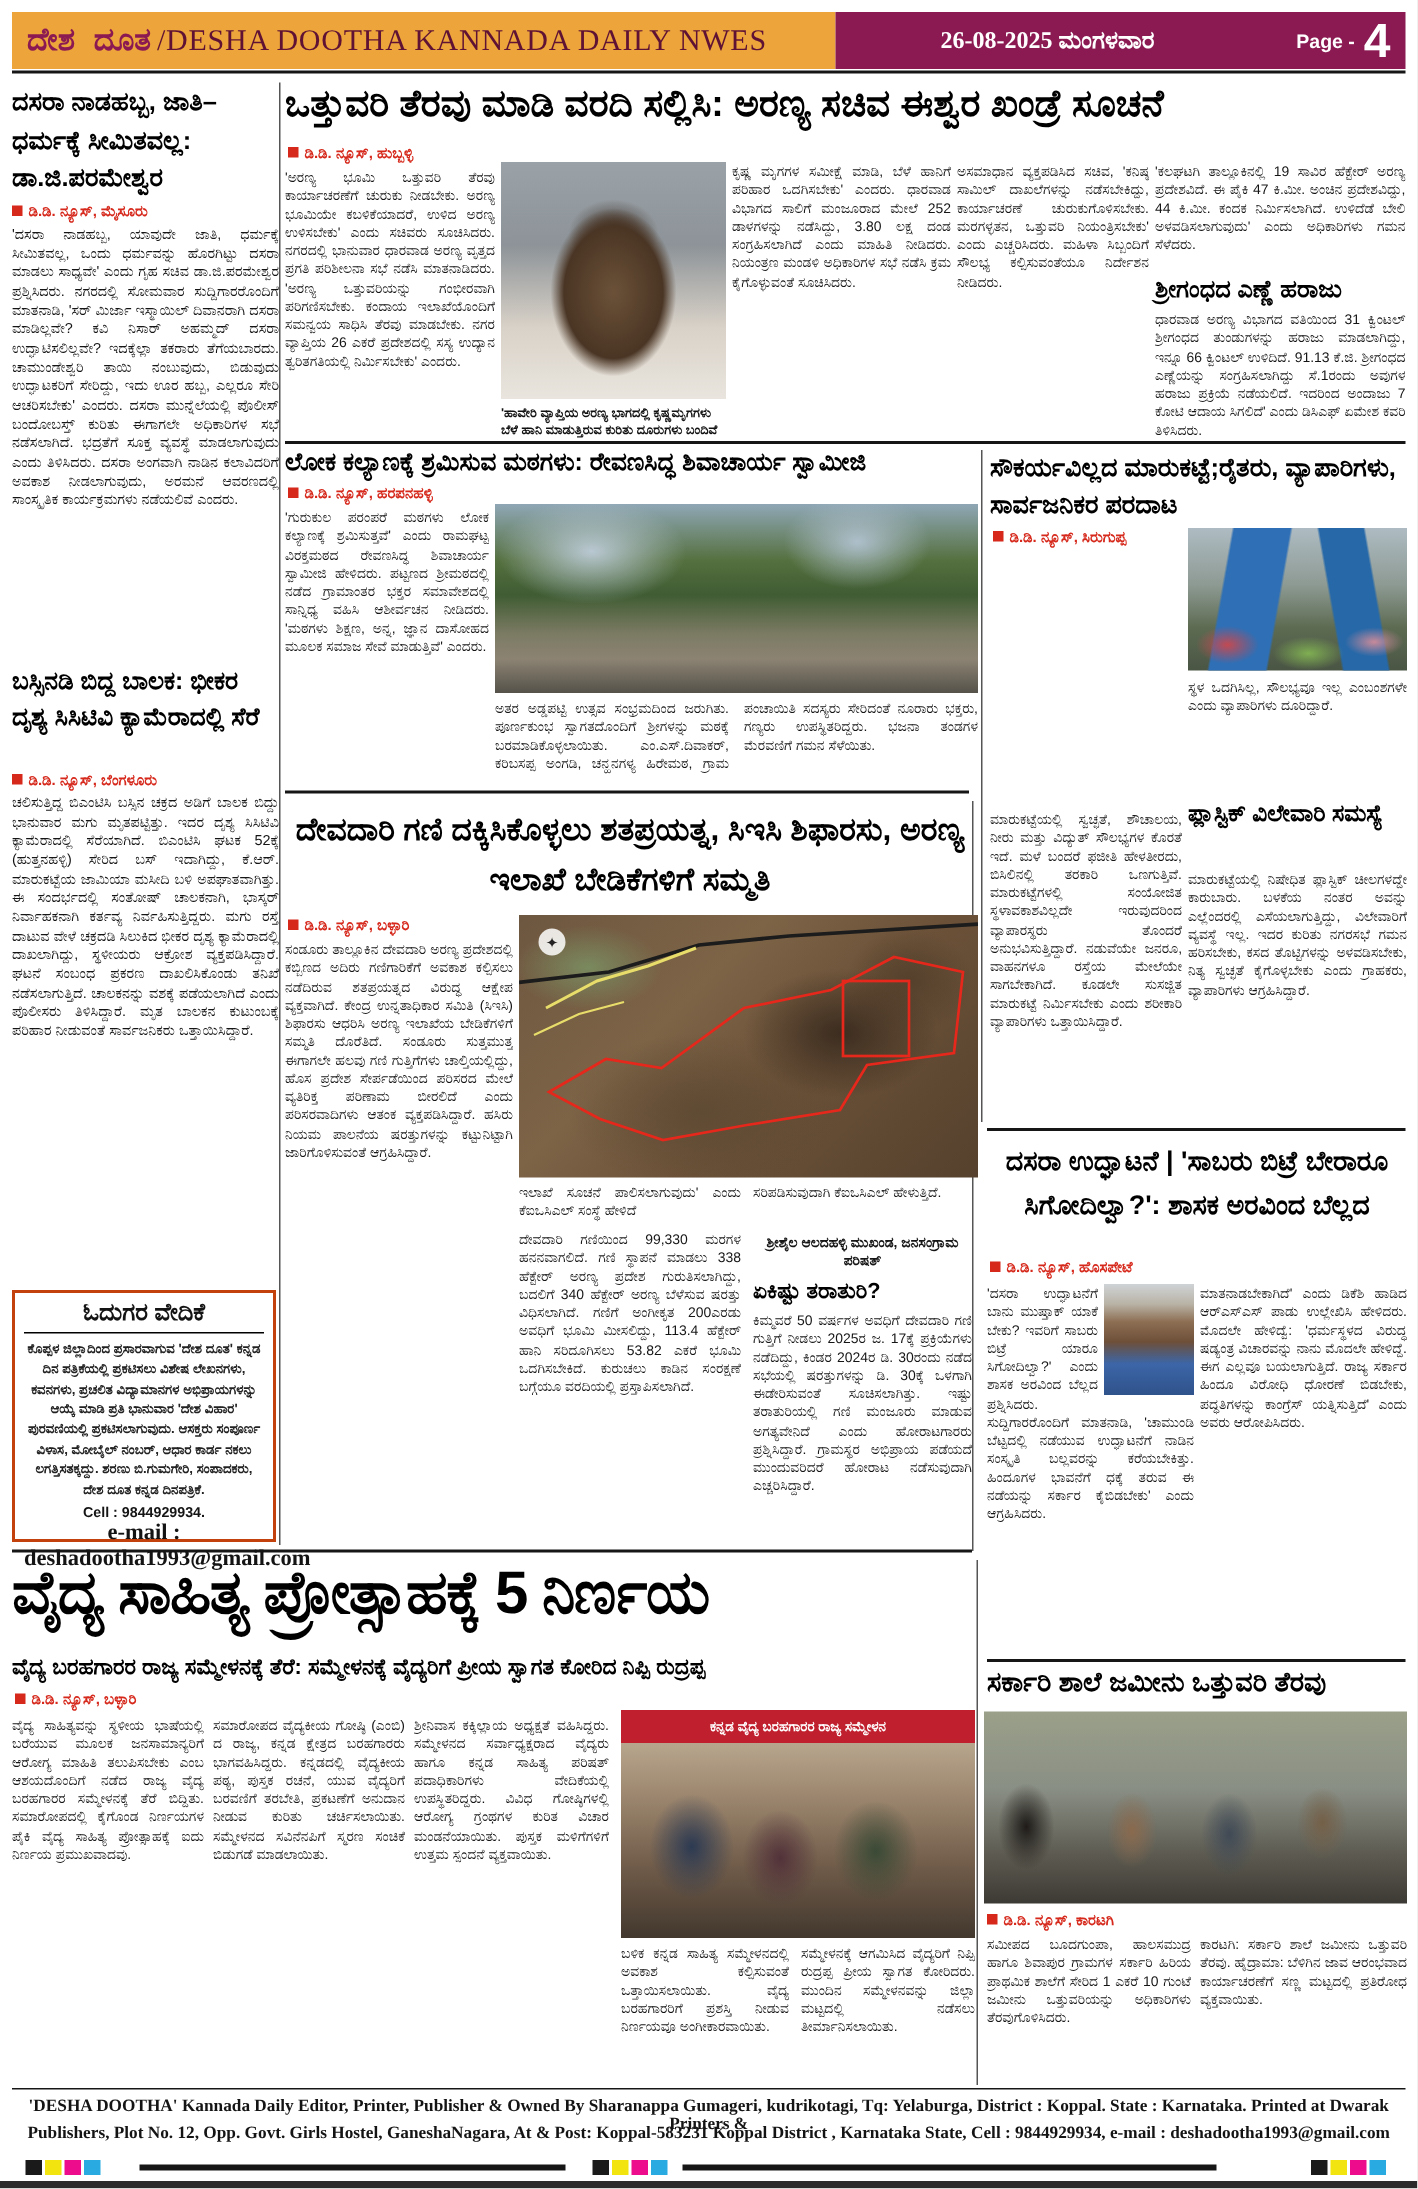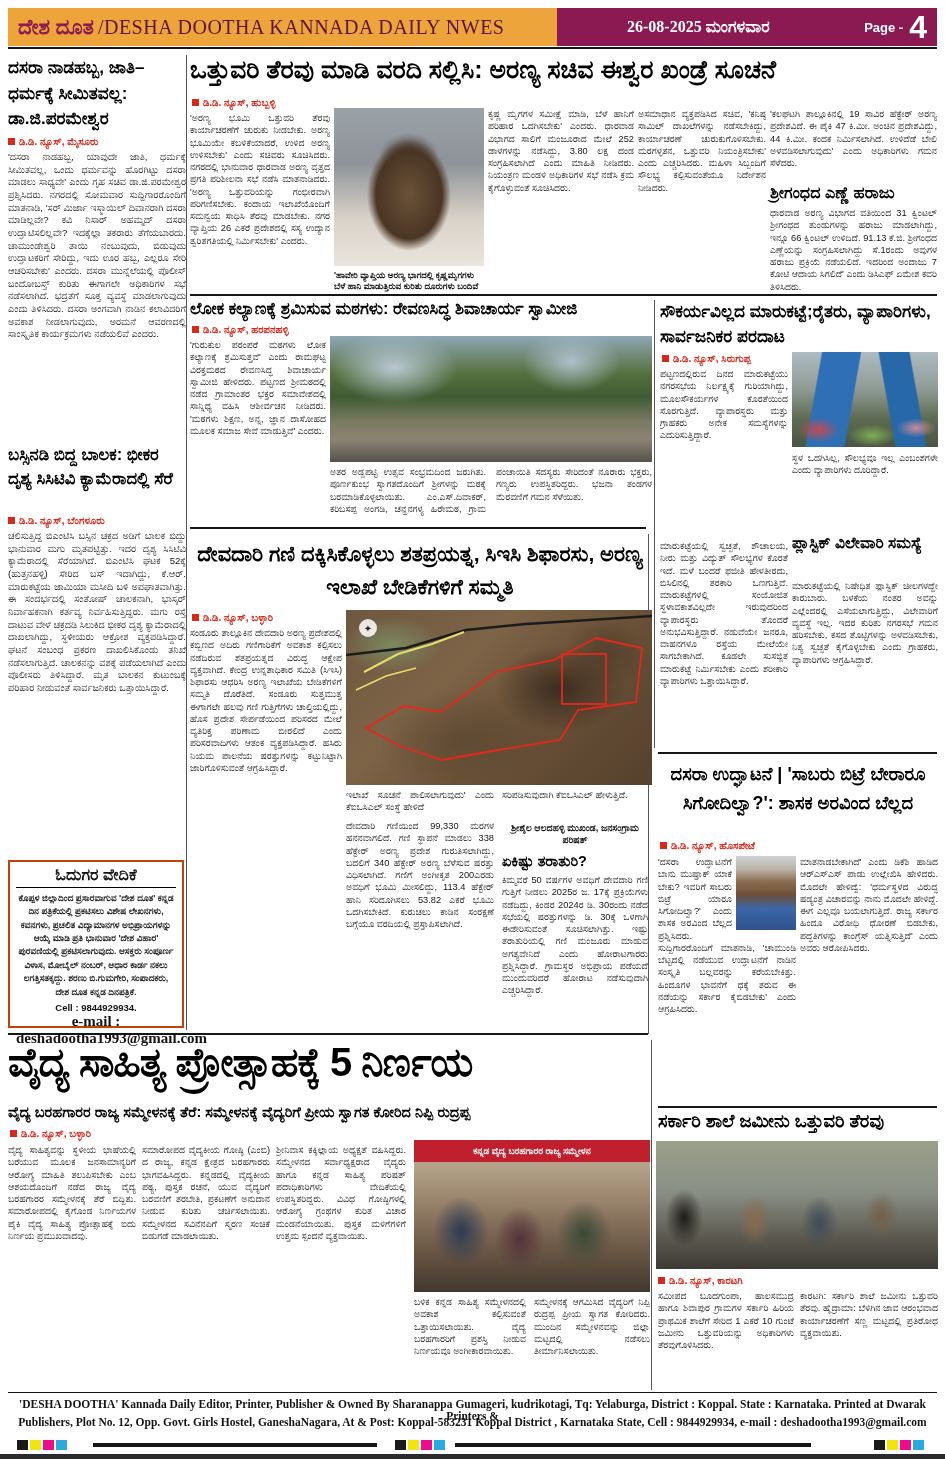--- a/index.html
+++ b/index.html
@@ -33,21 +33,21 @@
   .regsq{display:inline-block;width:11px;height:10px;margin-right:2px;vertical-align:top;}
   .banner{position:absolute;left:0;top:0;right:0;height:22px;background:#c01f2e;color:#fff;
     font-size:9px;font-weight:bold;display:flex;align-items:center;justify-content:center;white-space:nowrap;overflow:hidden;}
 </style>
 </head>
 <body>
 
 <div class="page">
 
   <div class="masthead" style="background:#eca43b;">
-    <span class="m-kn" style="color:#8c1a52;">ದೇಶ ದೂತ</span>
+    <span class="m-kn" style="color:#8c1a52;font-family:Liberation Mono, monospace;">ದೇಶ ದೂತ</span>
     <span class="m-en" style="color:#5f1233;">/DESHA DOOTHA KANNADA DAILY NWES</span>
   </div>
   <div class="m-panel" style="background:#8c1a52;">
     <span class="m-date">26-08-2025 ಮಂಗಳವಾರ</span>
     <span class="m-pagelabel">Page -</span>
     <span class="m-pagenum">4</span>
   </div>
   <div class="hrule" style="left:8px;top:47px;width:929px;height:2px;"></div>
 
   <div class="vr" style="left:186px;top:55px;height:975px;"></div>
@@ -94,21 +94,20 @@
   <div class="abs by" style="left:192px;top:324px;">ಡಿ.ಡಿ. ನ್ಯೂಸ್, ಹರಪನಹಳ್ಳಿ</div>
   <div class="abs bd" style="left:190px;top:339px;width:136px;height:186px;">'ಗುರುಕುಲ ಪರಂಪರೆ ಮಠಗಳು ಲೋಕ ಕಲ್ಯಾಣಕ್ಕೆ ಶ್ರಮಿಸುತ್ತವೆ' ಎಂದು ರಾಮಘಟ್ಟ ವಿರಕ್ತಮಠದ ರೇವಣಸಿದ್ಧ ಶಿವಾಚಾರ್ಯ ಸ್ವಾಮೀಜಿ ಹೇಳಿದರು. ಪಟ್ಟಣದ ಶ್ರೀಮಠದಲ್ಲಿ ನಡೆದ ಗ್ರಾಮಾಂತರ ಭಕ್ತರ ಸಮಾವೇಶದಲ್ಲಿ ಸಾನ್ನಿಧ್ಯ ವಹಿಸಿ ಆಶೀರ್ವಚನ ನೀಡಿದರು. 'ಮಠಗಳು ಶಿಕ್ಷಣ, ಅನ್ನ, ಜ್ಞಾನ ದಾಸೋಹದ ಮೂಲಕ ಸಮಾಜ ಸೇವೆ ಮಾಡುತ್ತಿವೆ' ಎಂದರು.</div>
   <div class="photo" style="left:330px;top:336px;width:322px;height:126px;background:
       radial-gradient(90px 50px at 20% 25%,#b9c8d2 0%,transparent 70%),
       radial-gradient(70px 45px at 75% 20%,#aebfcb 0%,transparent 70%),
       linear-gradient(180deg,#8fa7b5 0%,#55703f 30%,#3f5c33 48%,#7a7a62 68%,#8c8373 82%,#55524a 100%);"></div>
   <div class="abs bd" style="left:330px;top:466px;width:322px;height:60px;column-count:2;column-gap:10px;">ಅತರ ಅಡ್ಡಪಟ್ಟಿ ಉತ್ಸವ ಸಂಭ್ರಮದಿಂದ ಜರುಗಿತು. ಪೂರ್ಣಕುಂಭ ಸ್ವಾಗತದೊಂದಿಗೆ ಶ್ರೀಗಳನ್ನು ಮಠಕ್ಕೆ ಬರಮಾಡಿಕೊಳ್ಳಲಾಯಿತು. ಎಂ.ಎಸ್.ದಿವಾಕರ್, ಕರಿಬಸಪ್ಪ ಅಂಗಡಿ, ಚನ್ಹನಗಳ್ಯ ಹಿರೇಮಠ, ಗ್ರಾಮ ಪಂಚಾಯಿತಿ ಸದಸ್ಯರು ಸೇರಿದಂತೆ ನೂರಾರು ಭಕ್ತರು, ಗಣ್ಯರು ಉಪಸ್ಥಿತರಿದ್ದರು. ಭಜನಾ ತಂಡಗಳ ಮೆರವಣಿಗೆ ಗಮನ ಸೆಳೆಯಿತು.</div>
 
   <div class="abs hl" style="left:660px;top:300px;width:278px;font-size:17px;line-height:1.45;">ಸೌಕರ್ಯವಿಲ್ಲದ ಮಾರುಕಟ್ಟೆ;ರೈತರು, ವ್ಯಾಪಾರಿಗಳು, ಸಾರ್ವಜನಿಕರ ಪರದಾಟ</div>
   <div class="abs by" style="left:662px;top:353px;text-align:center;">ಡಿ.ಡಿ. ನ್ಯೂಸ್, ಸಿರುಗುಪ್ಪ</div>
-  <div class="abs bd" style="left:660px;top:368px;width:128px;height:170px;">ಪಟ್ಟಣದಲ್ಲಿರುವ ದಿನದ ಮಾರುಕಟ್ಟೆಯು ನಗರಸಭೆಯ ನಿರ್ಲಕ್ಷ್ಯಕ್ಕೆ ಗುರಿಯಾಗಿದ್ದು, ಮೂಲಸೌಕರ್ಯಗಳ ಕೊರತೆಯಿಂದ ಸೊರಗುತ್ತಿದೆ. ವ್ಯಾಪಾರಸ್ಥರು ಮತ್ತು ಗ್ರಾಹಕರು ಅನೇಕ ಸಮಸ್ಯೆಗಳನ್ನು ಎದುರಿಸುತ್ತಿದ್ದಾರೆ.</div>
   <div class="photo" style="left:792px;top:352px;width:146px;height:95px;background:
       radial-gradient(30px 18px at 18% 82%,#c24a52 0%,transparent 70%),
       radial-gradient(34px 16px at 55% 88%,#7fae52 0%,transparent 70%),
       radial-gradient(28px 14px at 85% 80%,#c78a9a 0%,transparent 70%),
       linear-gradient(100deg,transparent 18%,#2f6fb5 19%,#2f6fb5 42%,transparent 43%),
       linear-gradient(80deg,transparent 63%,#2668a8 64%,#2668a8 82%,transparent 83%),
       linear-gradient(180deg,#aebbc2 0%,#8d9a93 40%,#5d6b52 70%,#4a5544 100%);"></div>
   <div class="abs bd" style="left:792px;top:452px;width:146px;height:78px;">ಸ್ಥಳ ಒದಗಿಸಿಲ್ಲ, ಸೌಲಭ್ಯವೂ ಇಲ್ಲ ಎಂಬಂಶಗಳೇ ಎಂದು ವ್ಯಾಪಾರಿಗಳು ದೂರಿದ್ದಾರೆ.</div>
   <div class="abs bd" style="left:660px;top:540px;width:128px;height:206px;">ಮಾರುಕಟ್ಟೆಯಲ್ಲಿ ಸ್ವಚ್ಛತೆ, ಶೌಚಾಲಯ, ನೀರು ಮತ್ತು ವಿದ್ಯುತ್ ಸೌಲಭ್ಯಗಳ ಕೊರತೆ ಇದೆ. ಮಳೆ ಬಂದರೆ ಫಜೀತಿ ಹೇಳತೀರದು, ಬಿಸಿಲಿನಲ್ಲಿ ತರಕಾರಿ ಒಣಗುತ್ತಿವೆ. ಮಾರುಕಟ್ಟೆಗಳಲ್ಲಿ ಸಂಯೋಜಿತ ಸ್ಥಳಾವಕಾಶವಿಲ್ಲದೇ ಇರುವುದರಿಂದ ವ್ಯಾಪಾರಸ್ಥರು ತೊಂದರೆ ಅನುಭವಿಸುತ್ತಿದ್ದಾರೆ. ನಡುವೆಯೇ ಜನರೂ, ವಾಹನಗಳೂ ರಸ್ತೆಯ ಮೇಲೆಯೇ ಸಾಗಬೇಕಾಗಿದೆ. ಕೂಡಲೇ ಸುಸಜ್ಜಿತ ಮಾರುಕಟ್ಟೆ ನಿರ್ಮಿಸಬೇಕು ಎಂದು ಶರೀಕಾರಿ ವ್ಯಾಪಾರಿಗಳು ಒತ್ತಾಯಿಸಿದ್ದಾರೆ.</div>
   <div class="abs hl" style="left:792px;top:533px;width:146px;font-size:15.5px;line-height:1.35;">ಪ್ಲಾಸ್ಟಿಕ್ ವಿಲೇವಾರಿ ಸಮಸ್ಯೆ</div>

